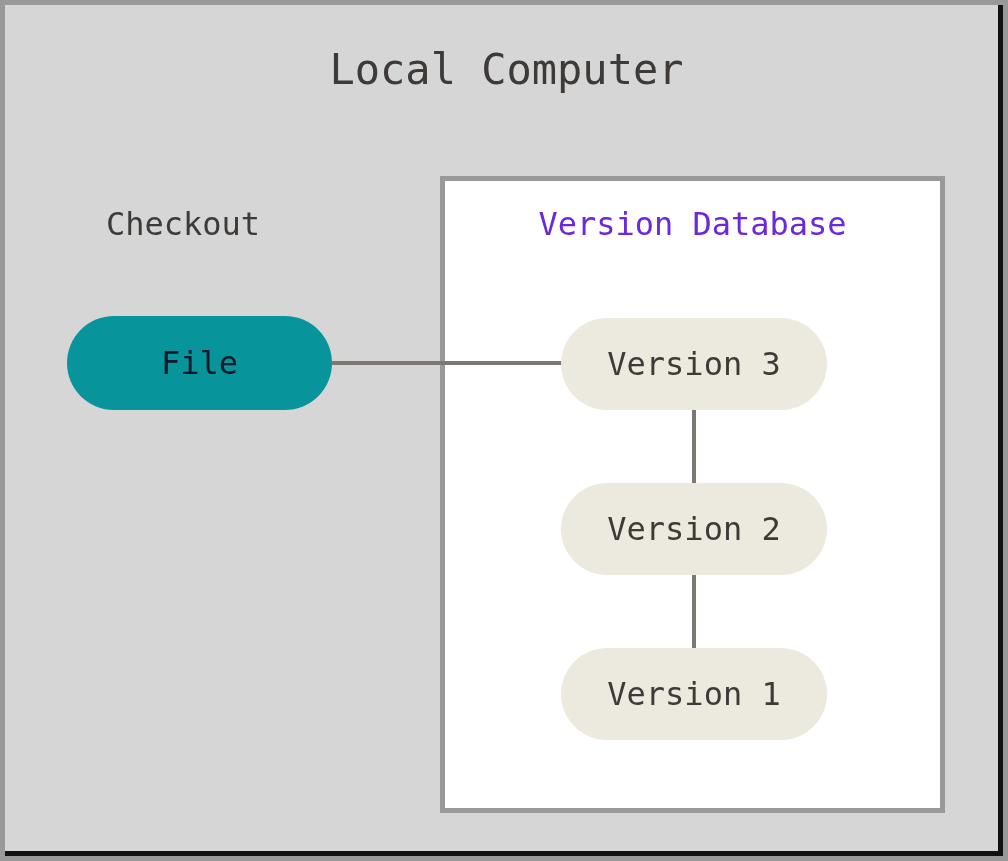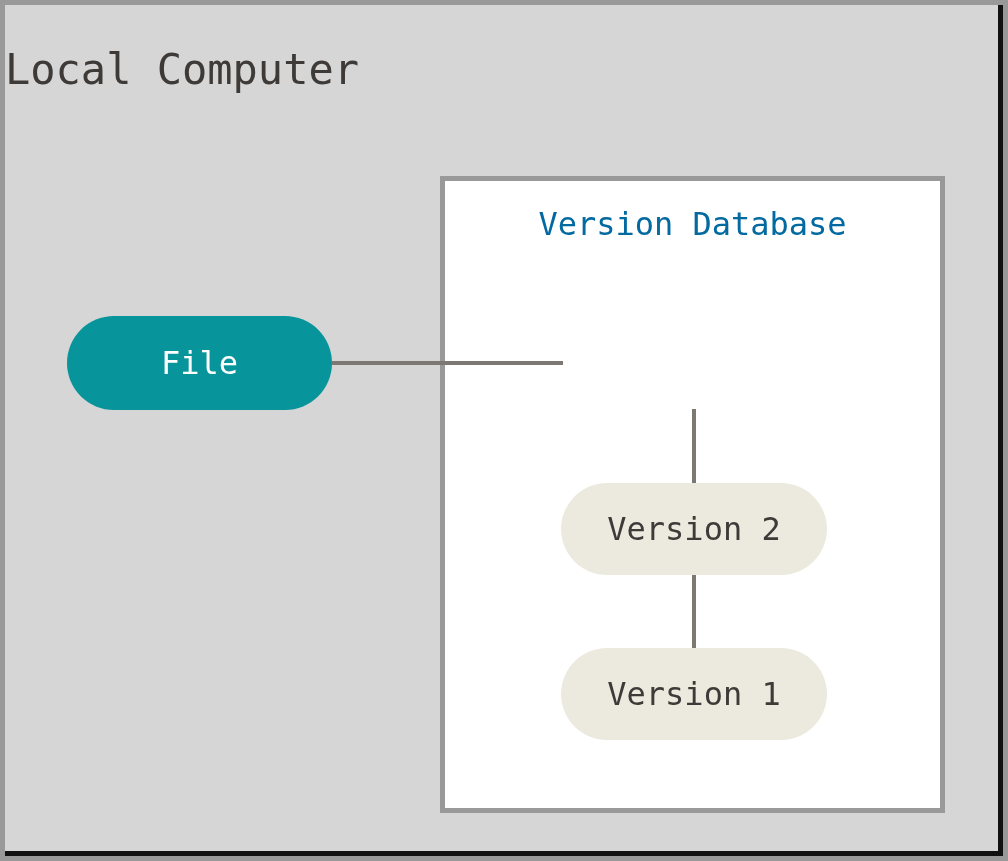--- a/index.html
+++ b/index.html
@@ -40,20 +40,21 @@
     width: 1008px; height: 5px;
     background: #111111;
   }
 
   
   #outer-title {
     position: absolute;
     left: 0;
     top: 40px;
     width: 1003px;
+    text-align: center;
     font-size: 42px;
     letter-spacing: 0px;
     color: #3d3a38;
     white-space: pre;
   }
 
   
   #checkout-label {
     position: absolute;
     left: 101px;
@@ -74,21 +75,21 @@
     background: #ffffff;
     border: 5px solid #999999;
   }
   #version-db-title {
     position: absolute;
     left: 435px;
     top: 200px;
     width: 505px;
     text-align: center;
     font-size: 32px;
-    color: #0369a1;
+    color: #6d28d9;
     white-space: pre;
   }
 
   
   #connectors {
     position: absolute;
     left: 0; top: 0;
     width: 1008px; height: 861px;
     pointer-events: none;
   }
@@ -99,21 +100,21 @@
     box-sizing: border-box;
     display: flex;
     align-items: center;
     justify-content: center;
     border-radius: 999px;
     white-space: pre;
     font-size: 32px;
   }
   .node-file {
     background: #07949a;
-    color: #ffffff;
+    color: #0f172a;
     align-items: center;
   }
   .node-version {
     background: #eceade;
     color: #3d3a38;
   }
 
   #node-file      { left: 62px;  top: 311px; width: 265px; height: 94px; }
   #node-version-3 { left: 556px; top: 313px; width: 266px; height: 92px; }
   #node-version-2 { left: 556px; top: 478px; width: 266px; height: 92px; align-items: center; }
@@ -127,27 +128,31 @@
   <div id="version-db-panel"></div>
 
   <svg id="connectors" viewBox="0 0 1008 861" width="1008" height="861" xmlns="http://www.w3.org/2000/svg">
     <line x1="327" y1="358" x2="558" y2="358" stroke="#7d7872" stroke-width="4"></line>
     <line x1="689" y1="404" x2="689" y2="480" stroke="#7d7872" stroke-width="4"></line>
     <line x1="689" y1="569" x2="689" y2="645" stroke="#7d7872" stroke-width="4"></line>
   </svg>
 
   <div id="outer-title">Local Computer</div>
 
+  <div id="checkout-label">Checkout</div>
 
   <div id="version-db-title">Version Database</div>
 
   <div id="node-file" class="node node-file">
     <span>File</span>
   </div>
 
+  <div id="node-version-3" class="node node-version">
+    <span>Version 3</span>
+  </div>
 
   <div id="node-version-2" class="node node-version">
     <span>Version 2</span>
   </div>
 
   <div id="node-version-1" class="node node-version">
     <span>Version 1</span>
   </div>
 
   <div id="edge-right"></div>

